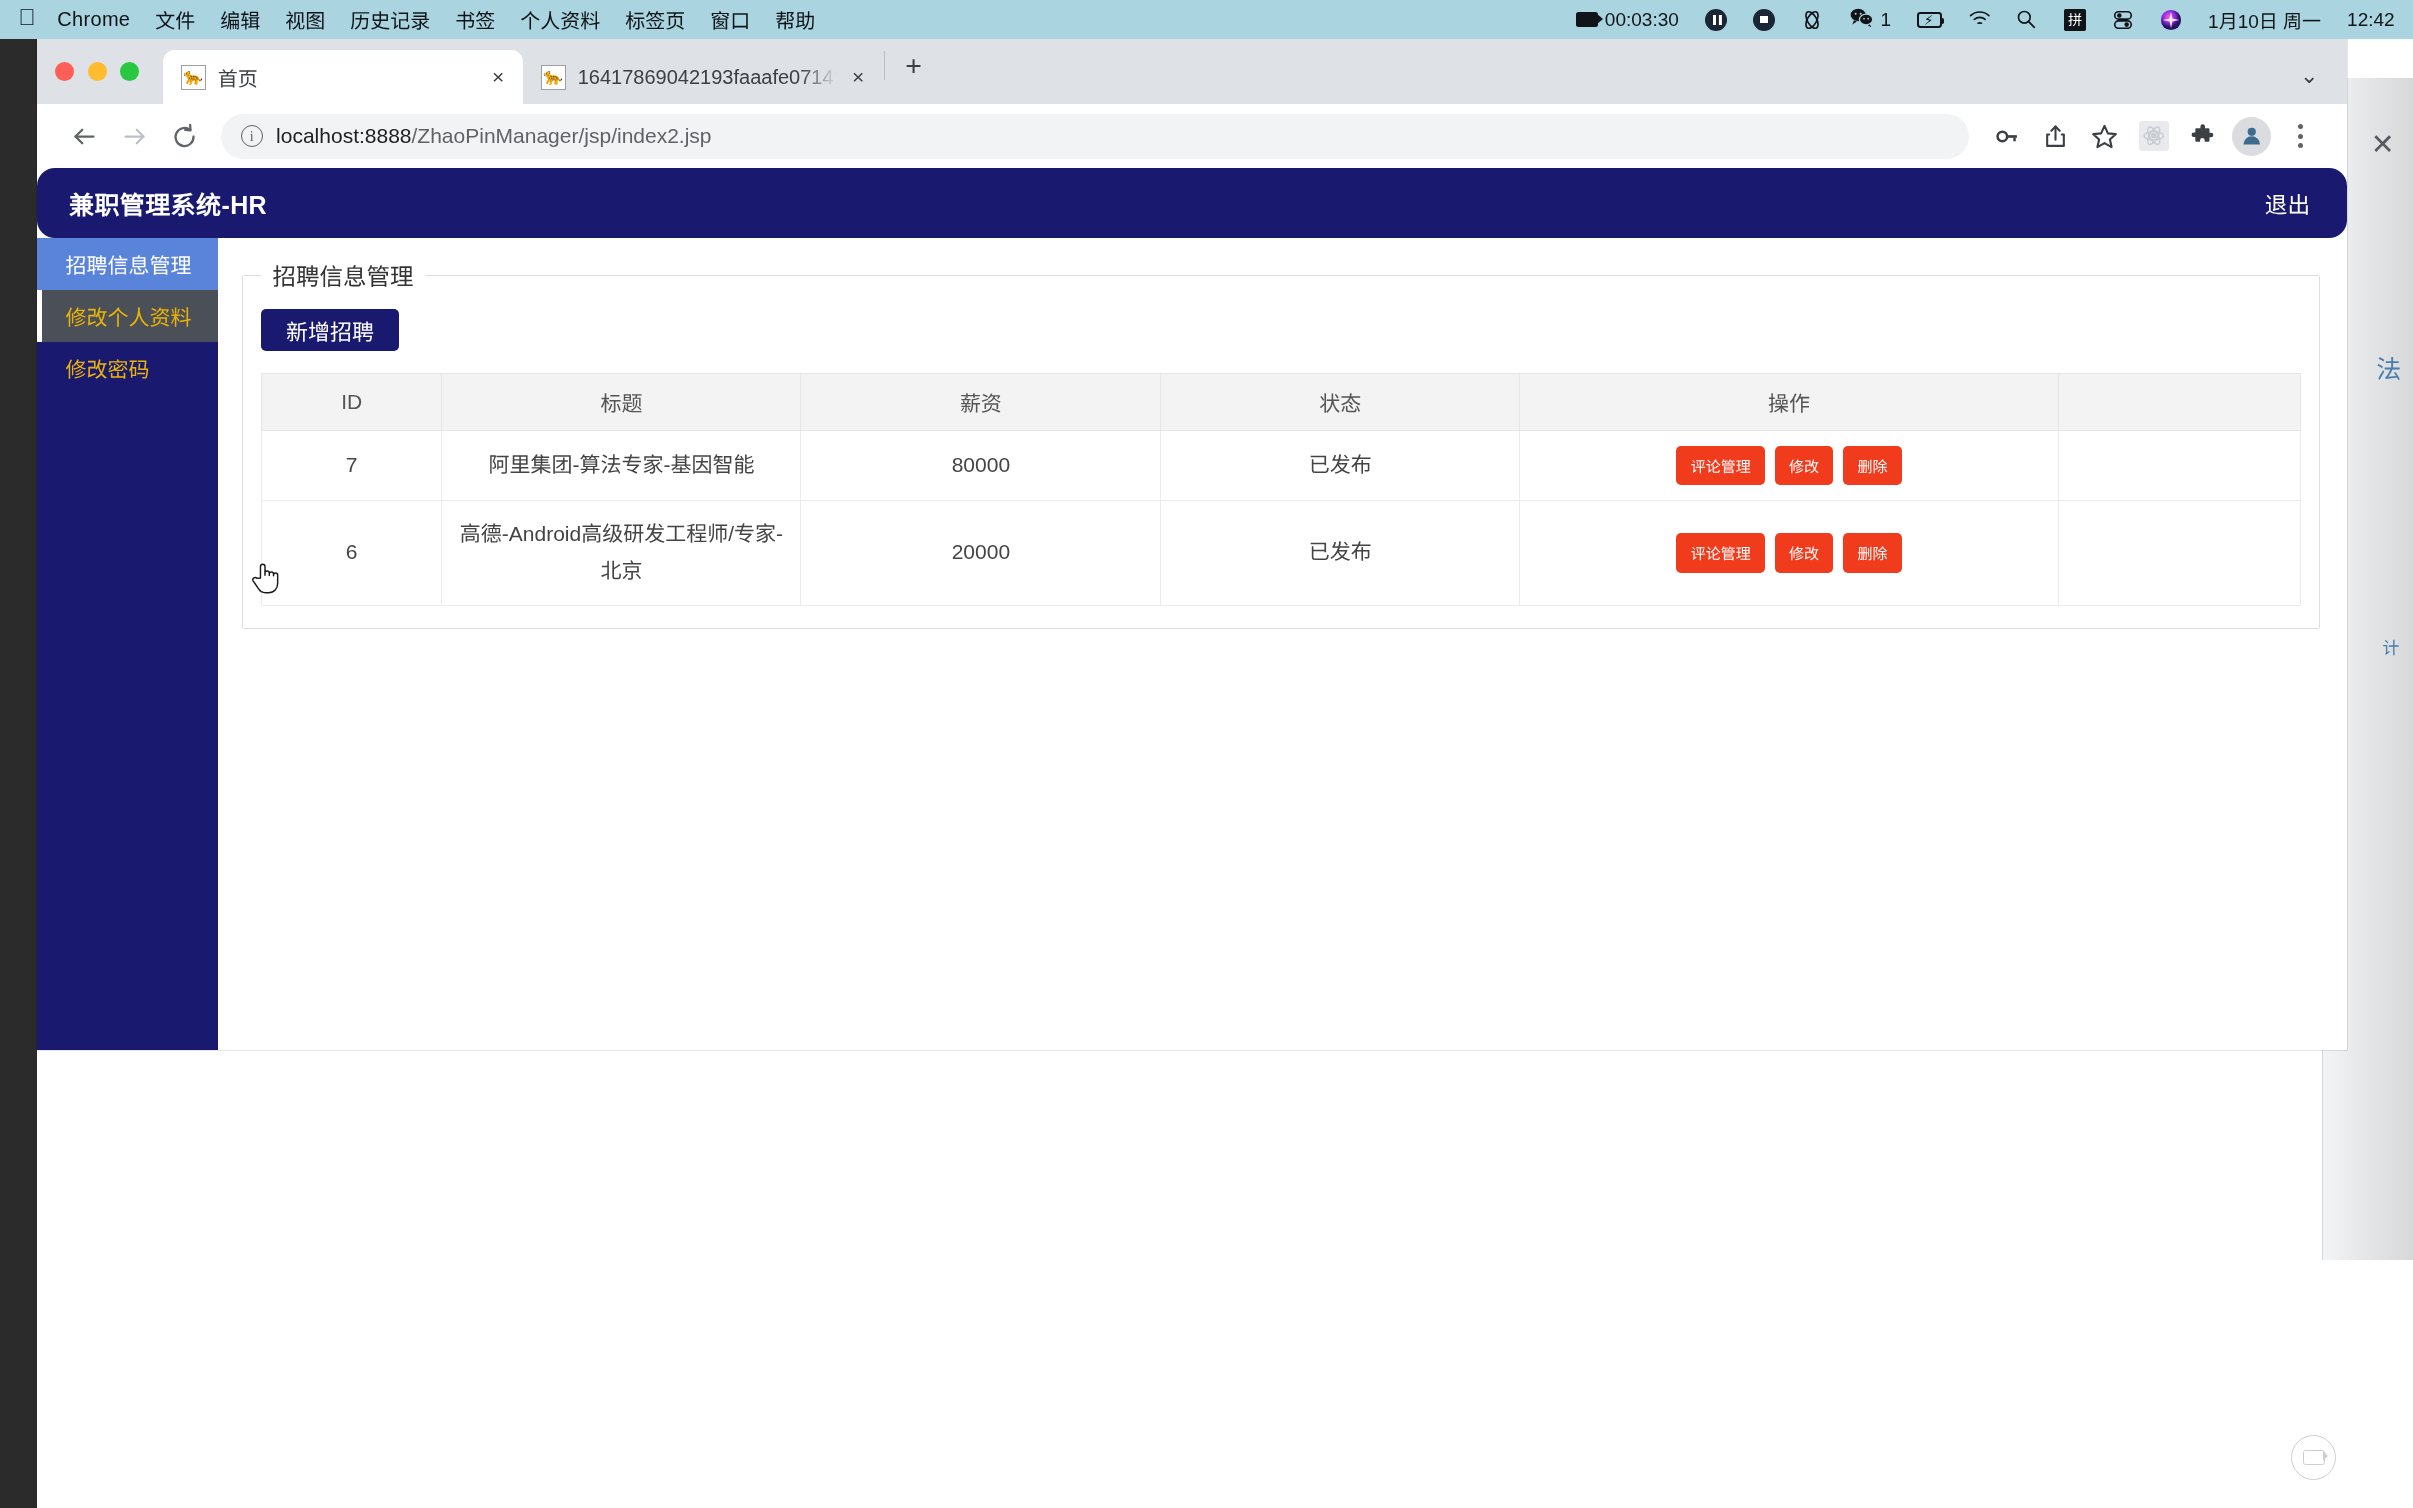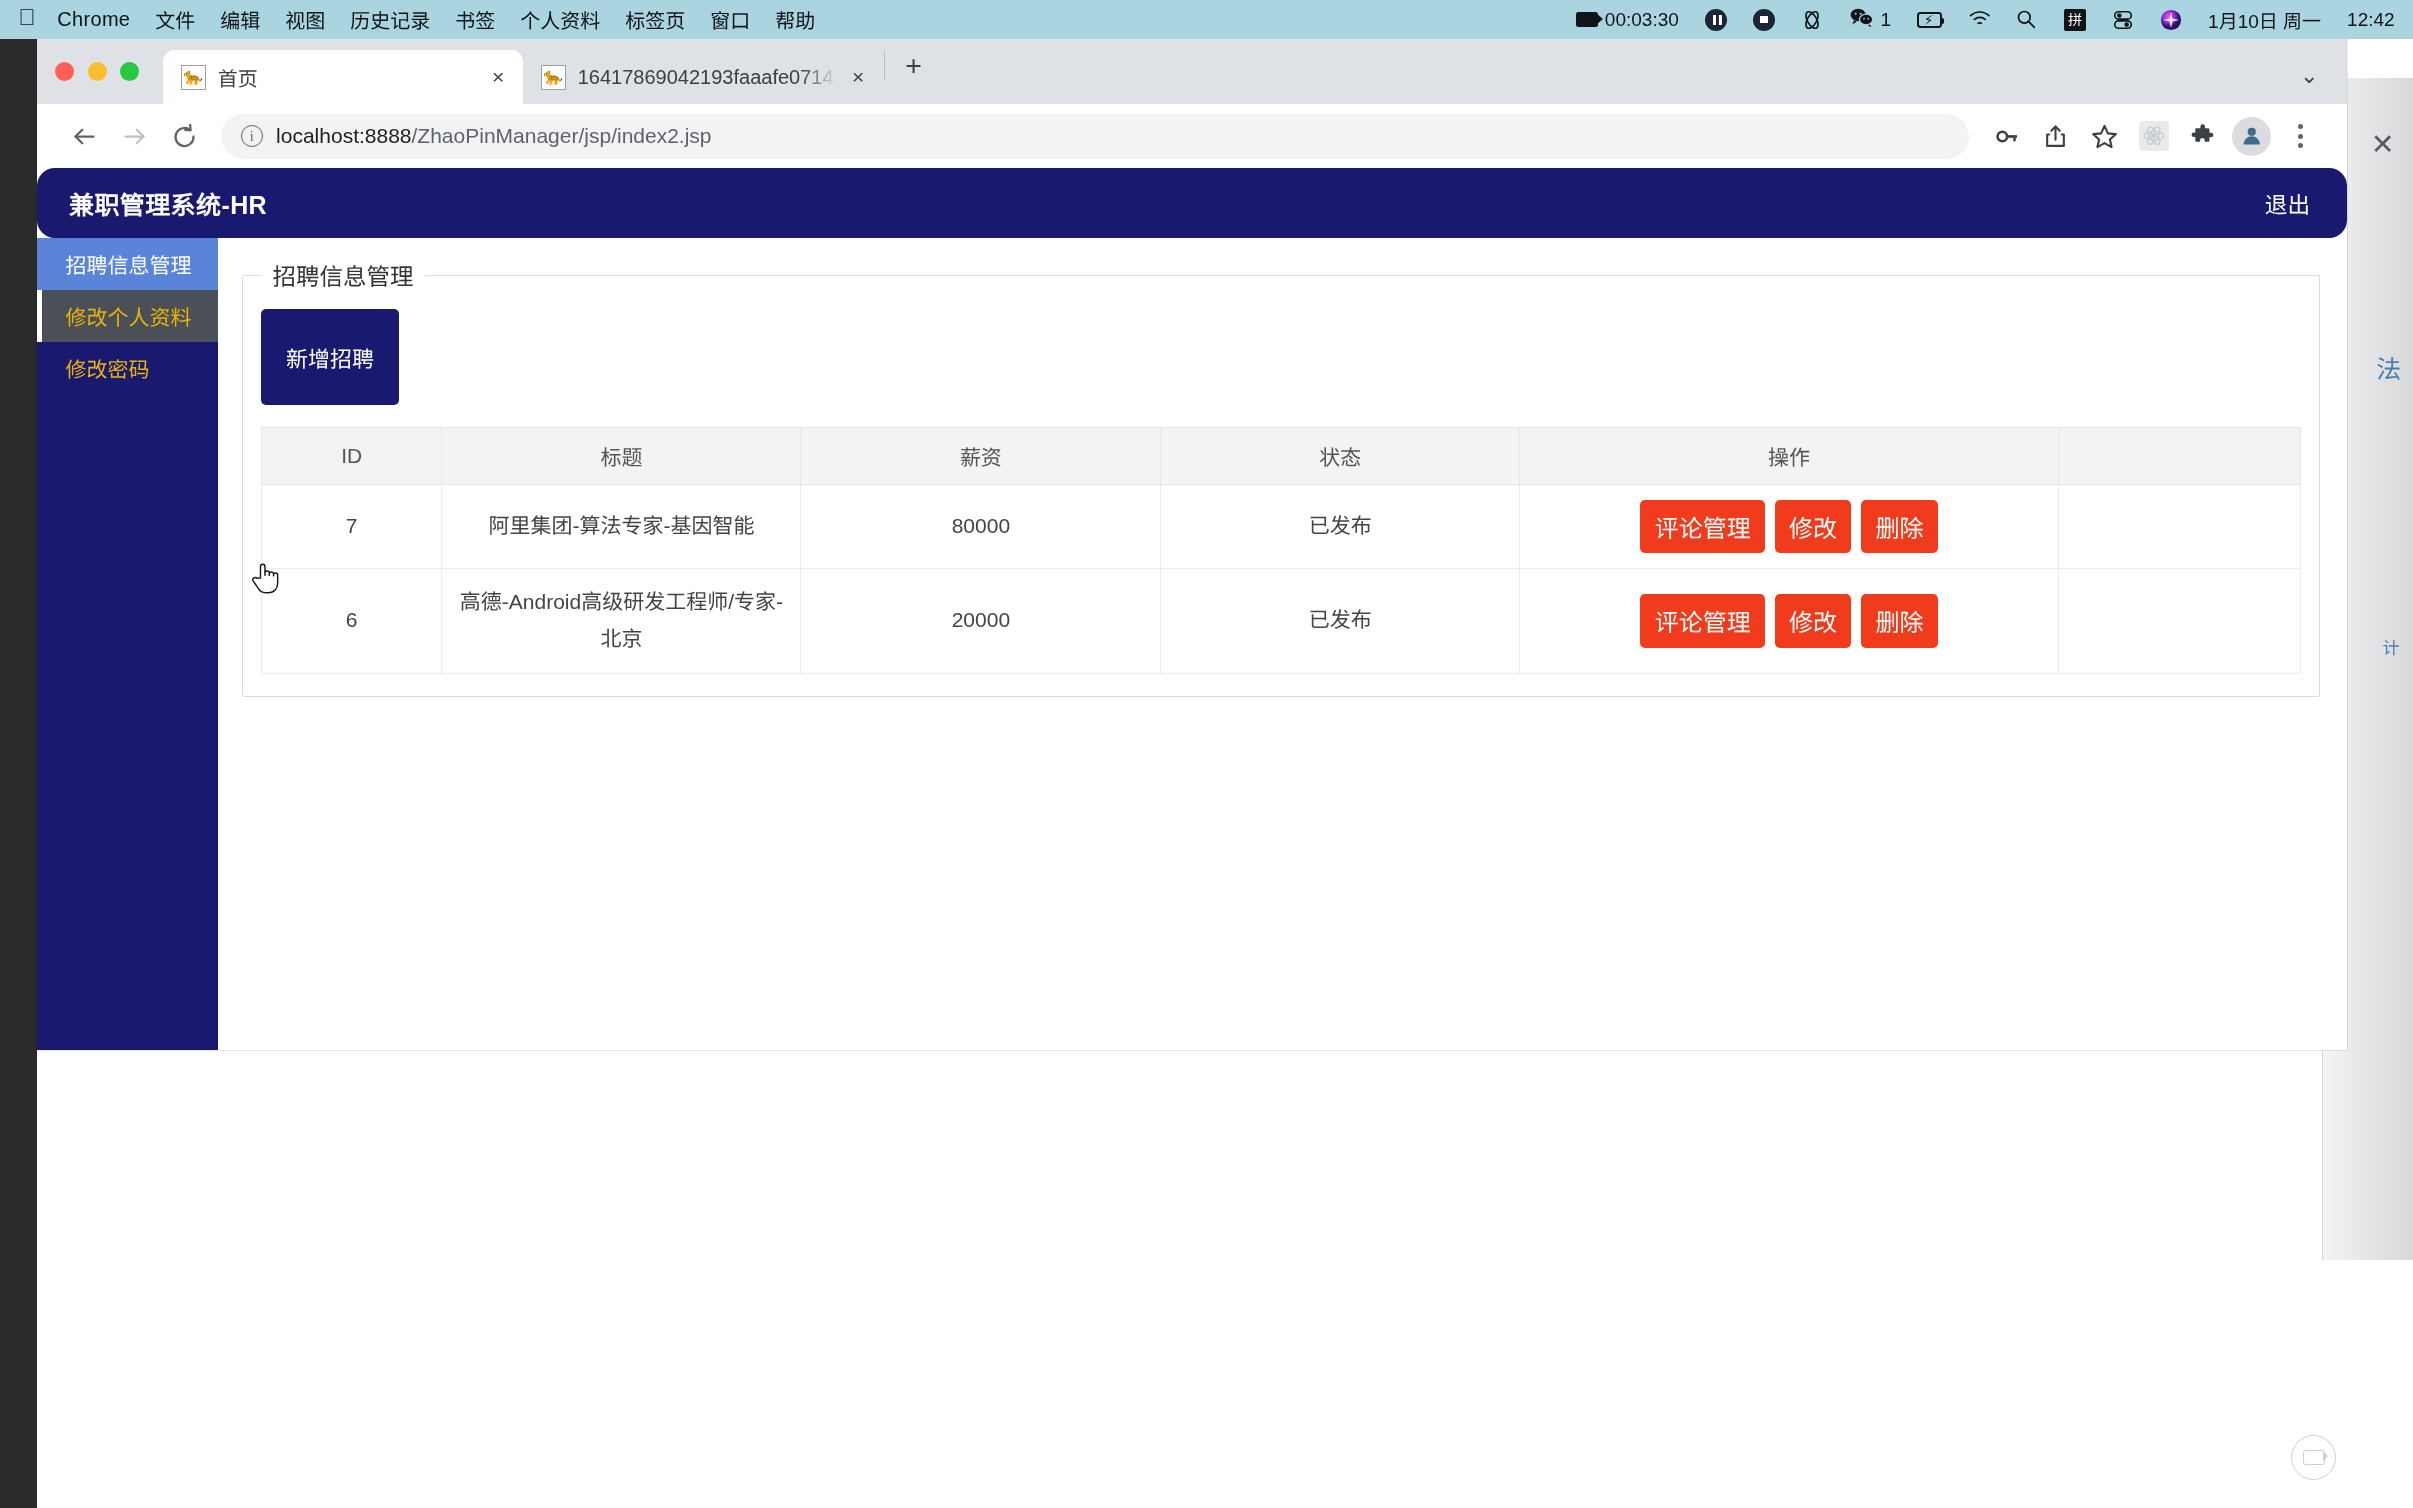--- a/index.html
+++ b/index.html
@@ -209,21 +209,21 @@
   fieldset#panel {
     border: 0.8px solid #dcdcdc; border-radius: 1.7px;
     padding: 6.7px 18.4px 22px 18.4px; margin: 0;
   }
   fieldset#panel > legend {
     padding: 0 11.7px; font-size: 23.5px; color:#333; font-weight:normal;
   }
   #add-btn {
     display:inline-block; background:#191970; color:#fff;
     border:none; border-radius:5px;
-    font-size: 22px; padding: 32px 25px; margin: 10px 0 22px 0;
+    font-size: 22px; padding: 5px 25px; margin: 10px 0 22px 0;
     font-family:"Liberation Sans","DejaVu Sans",sans-serif;
   }
 
   table#grid {
     width: 100%; border-collapse: collapse; table-layout: fixed;
     border: 0.8px solid #e6e6e6;
   }
   table#grid th {
     background:#f3f3f3; color:#555; font-weight: normal;
     font-size: 21px; height: 57px; text-align:center;
@@ -236,21 +236,21 @@
   .col-id { width: 168px; }
   .col-title { width: 334px; }
   .col-salary { width: 335px; }
   .col-status { width: 334px; }
   .col-op { width: 501px; }
   .col-extra { width: 225px; }
   .op-cell { white-space: nowrap; }
   .op-btn {
     display:inline-block; background:#f03b1c; color:#fff;
     border:none; border-radius:5px;
-    font-size: 24px; padding: 9.2px 14.2px; margin: 0 5px;
+    font-size: 15px; padding: 9.2px 14.2px; margin: 0 5px;
     font-family:"Liberation Sans","DejaVu Sans",sans-serif;
     vertical-align: middle;
   }
 
   
   #cursor {
     position:absolute; left: 211px; top: 391px; z-index: 70;
     pointer-events:none;
   }
 

